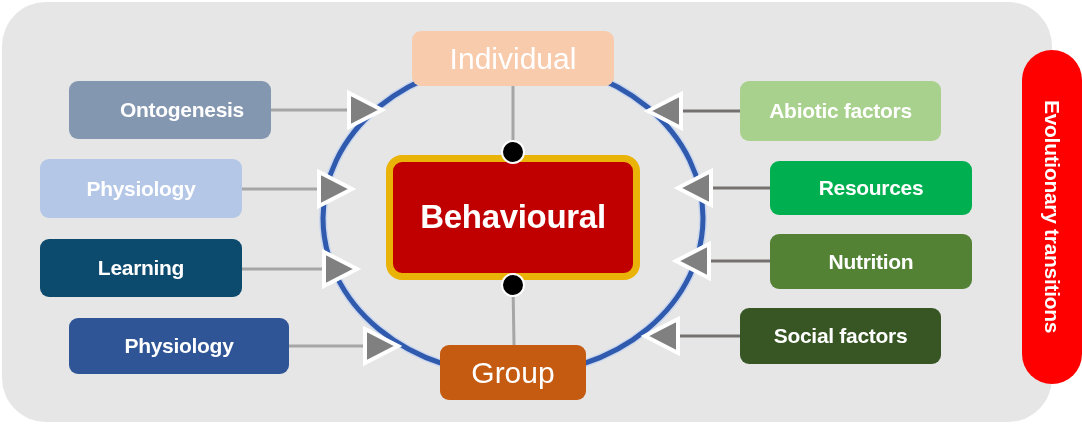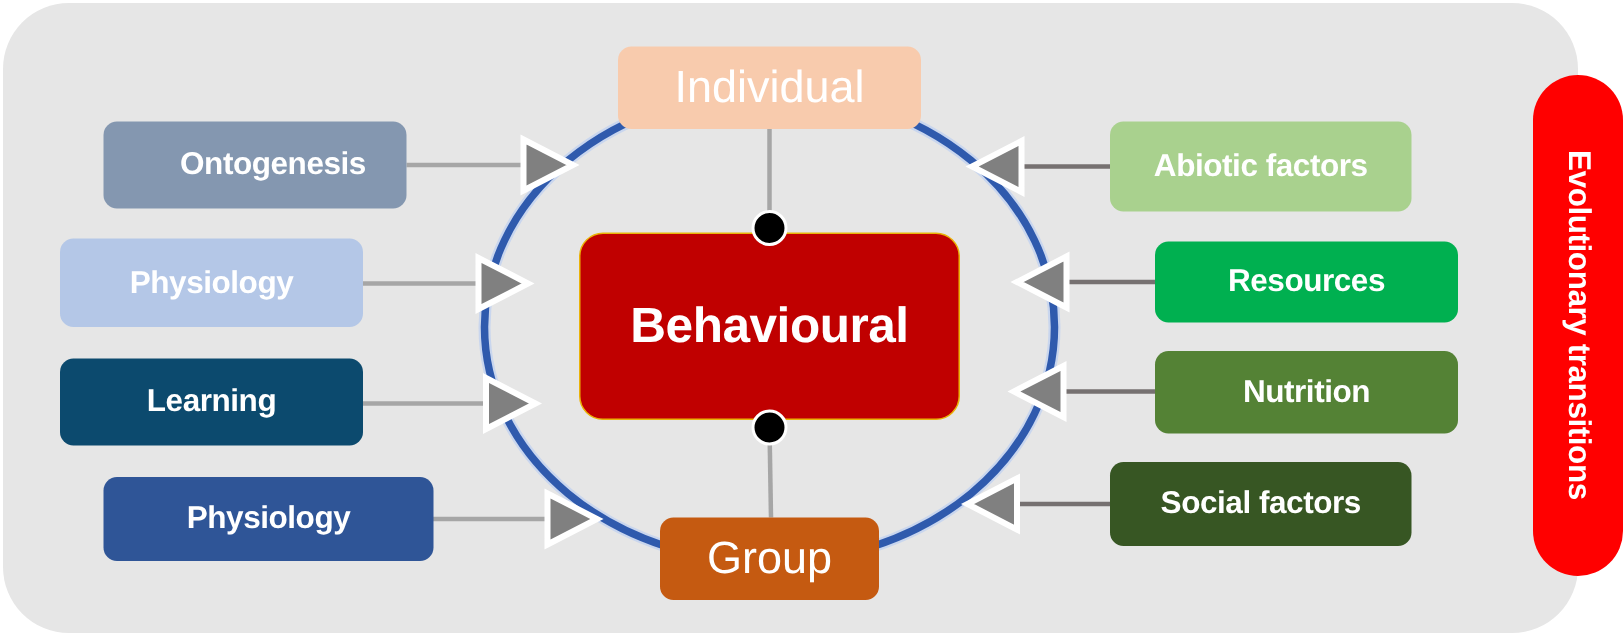--- a/index.html
+++ b/index.html
@@ -6,21 +6,21 @@
   body { width:1082px; height:424px; position:relative; overflow:hidden;
          font-family:"Liberation Sans", "DejaVu Sans", sans-serif; }
   .bg { position:absolute; left:2px; top:2px; width:1050px; height:420px;
         background:#e6e6e6; border-radius:44px; }
   svg.lines { position:absolute; left:0; top:0; }
   .box { position:absolute; border-radius:9px; color:#ffffff; font-weight:bold;
          display:flex; align-items:center; justify-content:center; text-align:center;
          font-size:21px; letter-spacing:-0.3px; box-sizing:border-box; }
   .level { font-weight:normal; font-size:30px; letter-spacing:0; }
   .center { border-radius:16px; font-size:33px; line-height:42px; padding-bottom:2px;
-            border:1px solid #eab308; }
+            border:7px solid #eab308; }
   .pill { position:absolute; left:1022px; top:50px; width:60px; height:334px;
           background:#ff0000; border-radius:30px; display:flex; align-items:center;
           justify-content:center; }
   .pill span { writing-mode:vertical-rl; color:#fff; font-weight:bold; font-size:21px;
                letter-spacing:-0.3px; white-space:nowrap; }
 </style>
 </head>
 <body>
 
 <div class="bg"></div>

